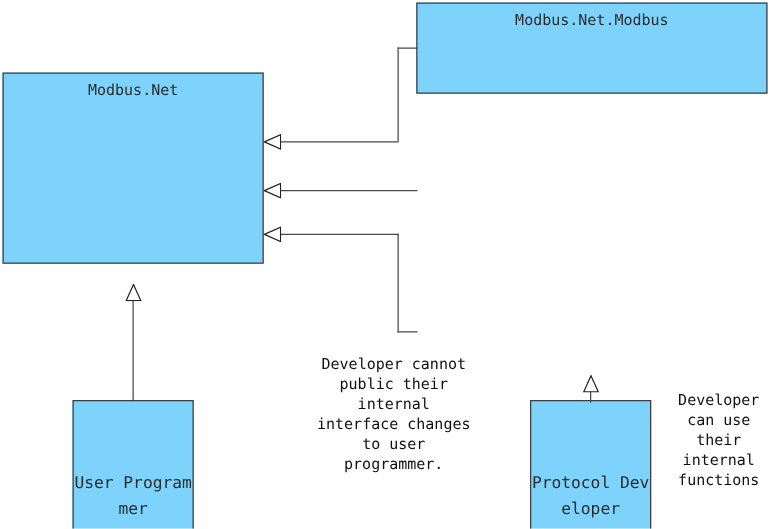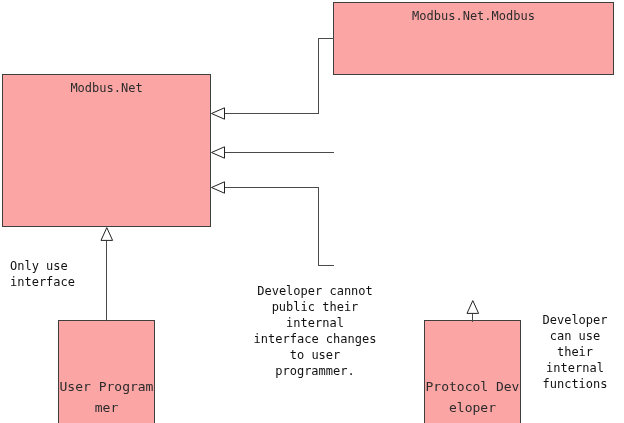--- a/index.html
+++ b/index.html
@@ -14,21 +14,21 @@
     background: #ffffff;
     overflow: hidden;
     font-family: "DejaVu Sans Mono", monospace;
   }
 
   
   .uml-box {
     position: absolute;
     box-sizing: border-box;
     border: 1px solid #3f3f3f;
-    background: #fca5a5;
+    background: #7dd3fc;
   }
   .uml-box .uml-title {
     position: absolute;
     left: 0;
     right: 0;
     top: 6px;
     text-align: center;
     font-family: "DejaVu Sans Mono", monospace;
     font-size: 12px;
     color: #2b2b2b;
@@ -82,21 +82,21 @@
     white-space: pre-line;
   }
   .note.center { text-align: center; }
   .note.left { text-align: left; }
 </style>
 </head>
 <body>
 
 <div id="canvas">
 
-  <div class="uml-box" style="left:2px; top:74px; width:209px; height:153px;">
+  <div class="uml-box" style="left:2px; top:58px; width:209px; height:153px;">
     <div class="uml-title">Modbus.Net</div>
   </div>
 
   <div class="uml-box" style="left:333px; top:2px; width:281px; height:73px;">
     <div class="uml-title">Modbus.Net.Modbus</div>
   </div>
 
 
 
   <div class="uml-box small" style="left:58px; top:320px; width:97px; height:110px;">
@@ -140,22 +140,20 @@
   </div>
 
   <div class="vline" style="left:472px; top:312px; height:10px;"></div>
   <div class="arrow-up-outline" style="left:466px; top:300px;">
     <svg width="14" height="14" viewBox="0 0 14 14">
       <polygon points="6.8,0.6 12.6,13.4 1.0,13.4" fill="#ffffff" stroke="#222222" stroke-width="1"></polygon>
     </svg>
   </div>
 
 
-  <div class="note left" style="left:10px; top:258px; width:110px;">Only use
-interface</div>
 
   <div class="note center" style="left:235px; top:283px; width:160px;">Developer cannot
 public their
 internal
 interface changes
 to user
 programmer.</div>
 
   <div class="note center" style="left:529px; top:312px; width:92px;">Developer
 can use

